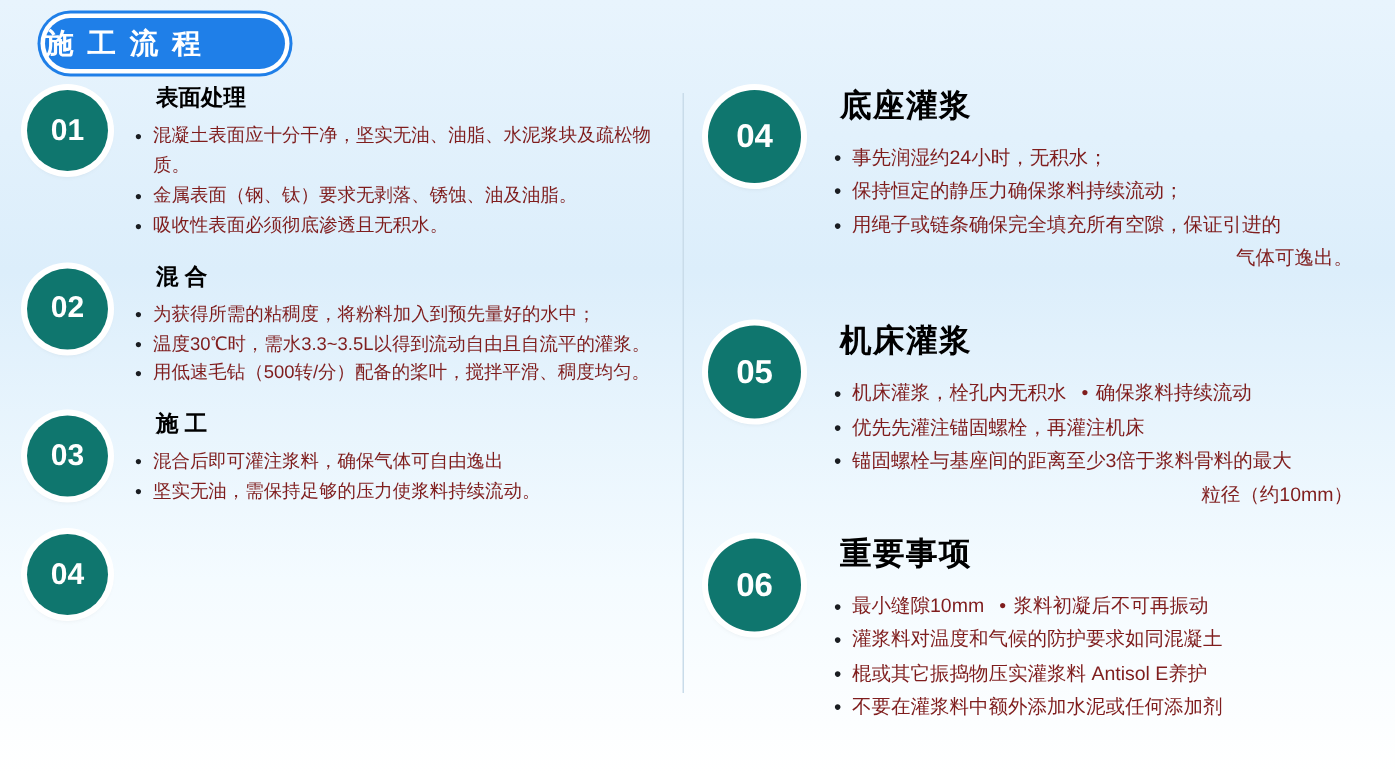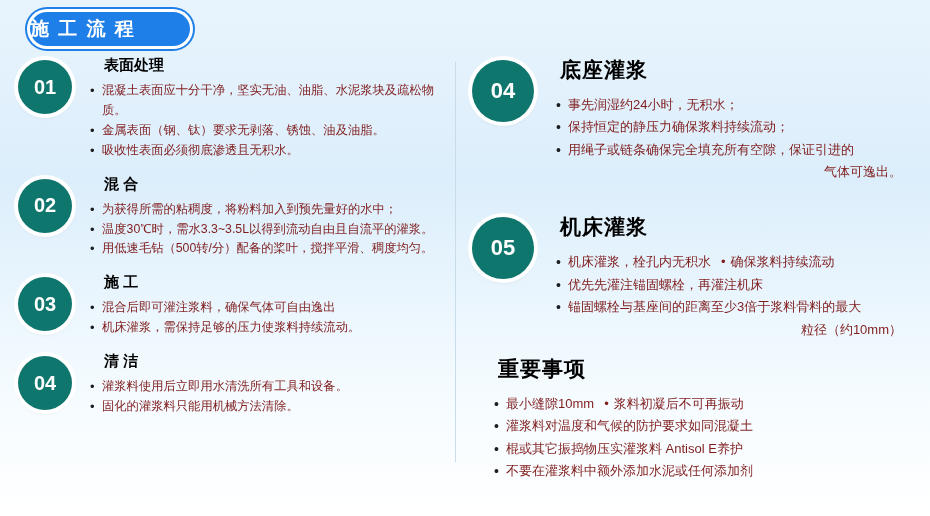--- a/index.html
+++ b/index.html
@@ -175,34 +175,27 @@
         </ul>
       </div>
     </div>
 
     <div class="block">
       <div class="badge">03</div>
       <div class="content">
         <div class="heading">施 工</div>
         <ul>
           <li>混合后即可灌注浆料，确保气体可自由逸出</li>
-          <li>机床灌浆，需保持足够的压力使浆料持续流动。</li>
+          <li>坚实无油，需保持足够的压力使浆料持续流动。</li>
         </ul>
       </div>
     </div>
 
     <div class="block">
       <div class="badge">04</div>
-      <div class="content">
-        <div class="heading">清 洁</div>
-        <ul>
-          <li>灌浆料使用后立即用水清洗所有工具和设备。</li>
-          <li>固化的灌浆料只能用机械方法清除。</li>
-        </ul>
-      </div>
     </div>
 
   </div>
 
   <div class="col col-right">
 
     <div class="block" style="margin-bottom:30px">
       <div class="badge lg">04</div>
       <div class="content wide">
         <div class="heading big">底座灌浆</div>
@@ -222,20 +215,21 @@
         <ul class="big">
           <li><span>机床灌浆，栓孔内无积水</span><span class="sub-dot">确保浆料持续流动</span></li>
           <li>优先先灌注锚固螺栓，再灌注机床</li>
           <li>锚固螺栓与基座间的距离至少3倍于浆料骨料的最大</li>
           <li class="noindent" style="padding-left:12px">粒径（约10mm）</li>
         </ul>
       </div>
     </div>
 
     <div class="block">
+      <div class="badge lg">06</div>
       <div class="content wide">
         <div class="heading big">重要事项</div>
         <ul class="big">
           <li><span>最小缝隙10mm</span><span class="sub-dot">浆料初凝后不可再振动</span></li>
           <li>灌浆料对温度和气候的防护要求如同混凝土</li>
           <li>棍或其它振捣物压实灌浆料 Antisol E养护</li>
           <li>不要在灌浆料中额外添加水泥或任何添加剂</li>
         </ul>
       </div>
     </div>

